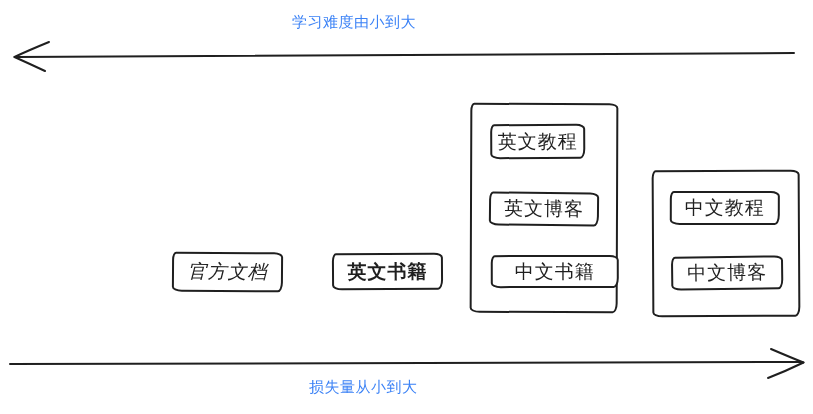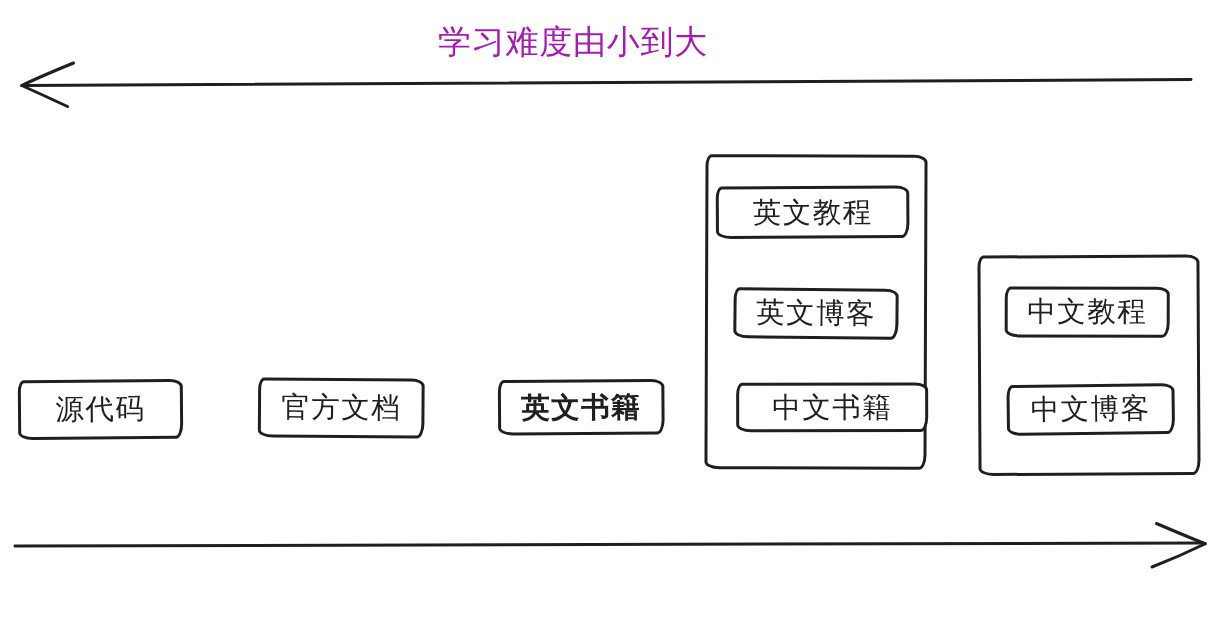--- a/index.html
+++ b/index.html
@@ -11,24 +11,24 @@
     position: relative;
     width: 813px;
     height: 414px;
     background: #ffffff;
     font-family: "Liberation Sans", sans-serif;
     color: #1f1f1f;
     overflow: hidden;
   }
   .axis-label {
     position: absolute;
-    font-size: 22px;
+    font-size: 15px;
     letter-spacing: 0.5px;
     white-space: nowrap;
-    color: #a21caf;
+    color: #3b82f6;
   }
   .axis-label.top { left: 292px; top: 13px; }
   .axis-label.bottom { left: 309px; top: 378px; }
 
   .arrows {
     position: absolute;
     left: 0; top: 0;
     width: 813px; height: 414px;
   }
 
@@ -44,56 +44,56 @@
     align-items: center;
     justify-content: center;
     font-size: 19px;
     letter-spacing: 1px;
     white-space: nowrap;
   }
   .group-box { background: transparent; }
 
   
   .box-source-code   { left: 12px;  top: 253px; width: 110px; height: 40px; transform: rotate(-0.5deg); }
-  .box-official-docs { left: 172px; top: 252px; width: 111px; height: 40px; transform: rotate(0.4deg); }
+  .box-official-docs { left: 172px; top: 252px; width: 111px; height: 40px; transform: rotate(0.4deg); font-style: italic; }
   .box-english-books { left: 332px; top: 253px; width: 111px; height: 37px; transform: rotate(-0.4deg); font-weight: bold; }
 
   
   .group-1 { left: 470px; top: 103px; width: 148px; height: 210px; transform: rotate(0.2deg); }
-  .group-1 .item-0 { left: 5px; top: 19px;  width: 129px; height: 35px; transform: rotate(-0.5deg); }
+  .group-1 .item-0 { left: 18px; top: 19px;  width: 95px; height: 35px; transform: rotate(-0.5deg); }
   .group-1 .item-1 { left: 17px; top: 87px;  width: 110px; height: 34px; transform: rotate(0.4deg); }
   .group-1 .item-2 { left: 19px; top: 150px; width: 128px; height: 33px; transform: rotate(-0.3deg); }
 
   
   .group-2 { left: 652px; top: 170px; width: 148px; height: 147px; transform: rotate(-0.3deg); }
   .group-2 .item-0 { left: 16px; top: 19px; width: 110px; height: 34px; transform: rotate(0.4deg); }
   .group-2 .item-1 { left: 17px; top: 84px; width: 112px; height: 34px; transform: rotate(-0.4deg); }
 </style>
 </head>
 <body>
 
 <div class="canvas">
 
   <div class="axis-label top">学习难度由小到大</div>
 
+  <div class="axis-label bottom">损失量从小到大</div>
 
   <svg class="arrows" viewBox="0 0 813 414" xmlns="http://www.w3.org/2000/svg" fill="none" stroke="#1f1f1f" stroke-width="2" stroke-linecap="round">
     <g>
       <path d="M794 53 L16 57"></path>
       <path d="M49 42 Q27 51 14.5 57"></path>
       <path d="M14.5 57 Q30 64 45 71"></path>
     </g>
     <g>
       <path d="M10 364 L802 362"></path>
       <path d="M771 349 Q792 358 803.5 362.5"></path>
       <path d="M803.5 362.5 Q786 371 768 378"></path>
     </g>
   </svg>
 
-  <div class="sketch leaf-box box-source-code">源代码</div>
 
   <div class="sketch leaf-box box-official-docs">官方文档</div>
 
   <div class="sketch leaf-box box-english-books">英文书籍</div>
 
   <div class="sketch group-box group-1">
     <div class="sketch leaf-box item-0">英文教程</div>
     <div class="sketch leaf-box item-1">英文博客</div>
     <div class="sketch leaf-box item-2">中文书籍</div>
   </div>

